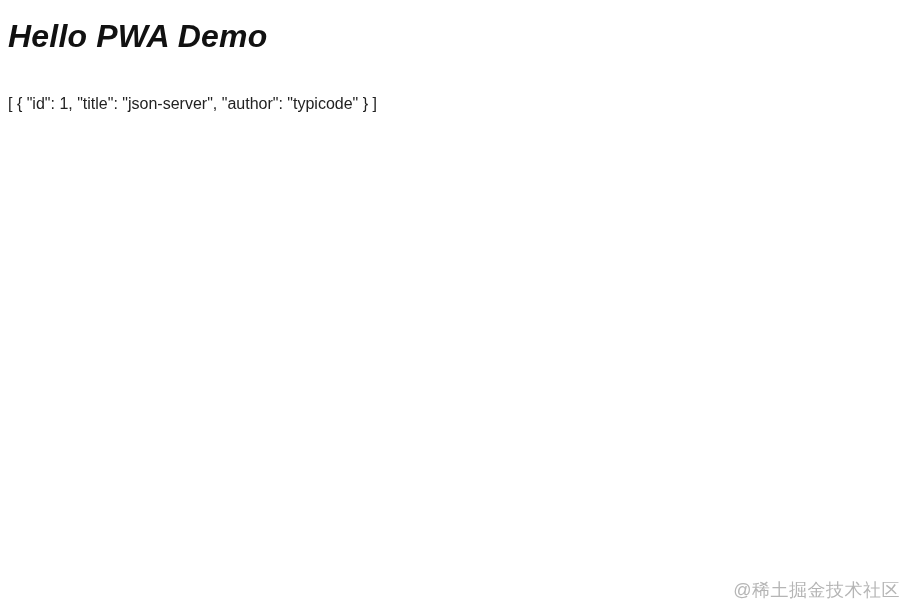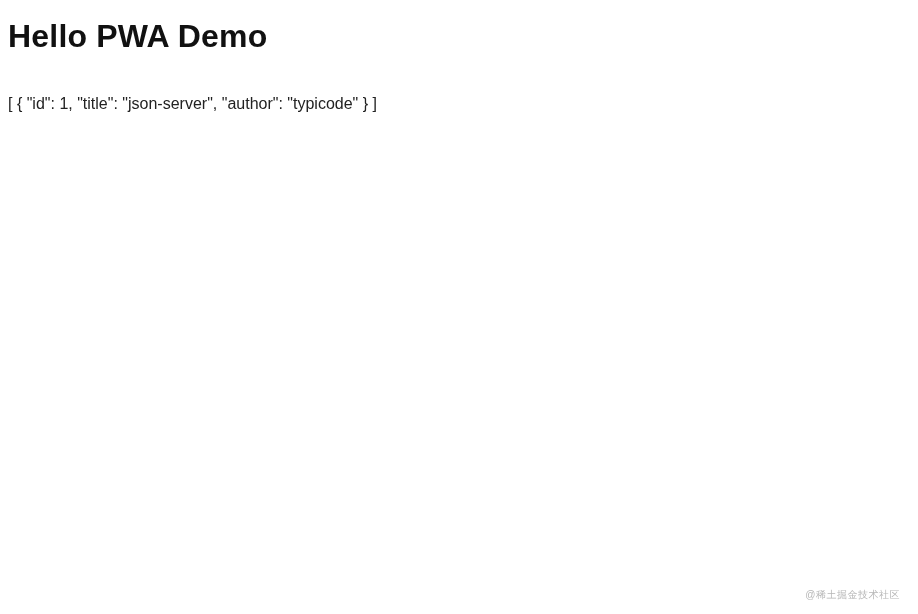--- a/index.html
+++ b/index.html
@@ -15,33 +15,34 @@
       color: #111;
       position: relative;
       overflow: hidden;
     }
     .page-title {
       font-size: 32px;
       font-weight: 700;
       margin: 18px 0 0 8px;
       letter-spacing: 0.2px;
       color: #111;
+      font-style: italic;
     }
     .content-text {
       font-size: 16px;
       font-weight: 400;
       margin: 40px 0 0 8px;
       color: #222;
       font-family: Arial, "Helvetica Neue", Helvetica, sans-serif;
     }
     .watermark {
       position: absolute;
       right: 18px;
       bottom: 12px;
-      font-size: 10px;
+      font-size: 18px;
       color: rgba(120, 120, 120, 0.55);
       font-family: Arial, "Microsoft YaHei", sans-serif;
       letter-spacing: 0.5px;
     }
   </style>
 </head>
 <body>
 
 <h1 class="page-title">Hello PWA Demo</h1>
 

